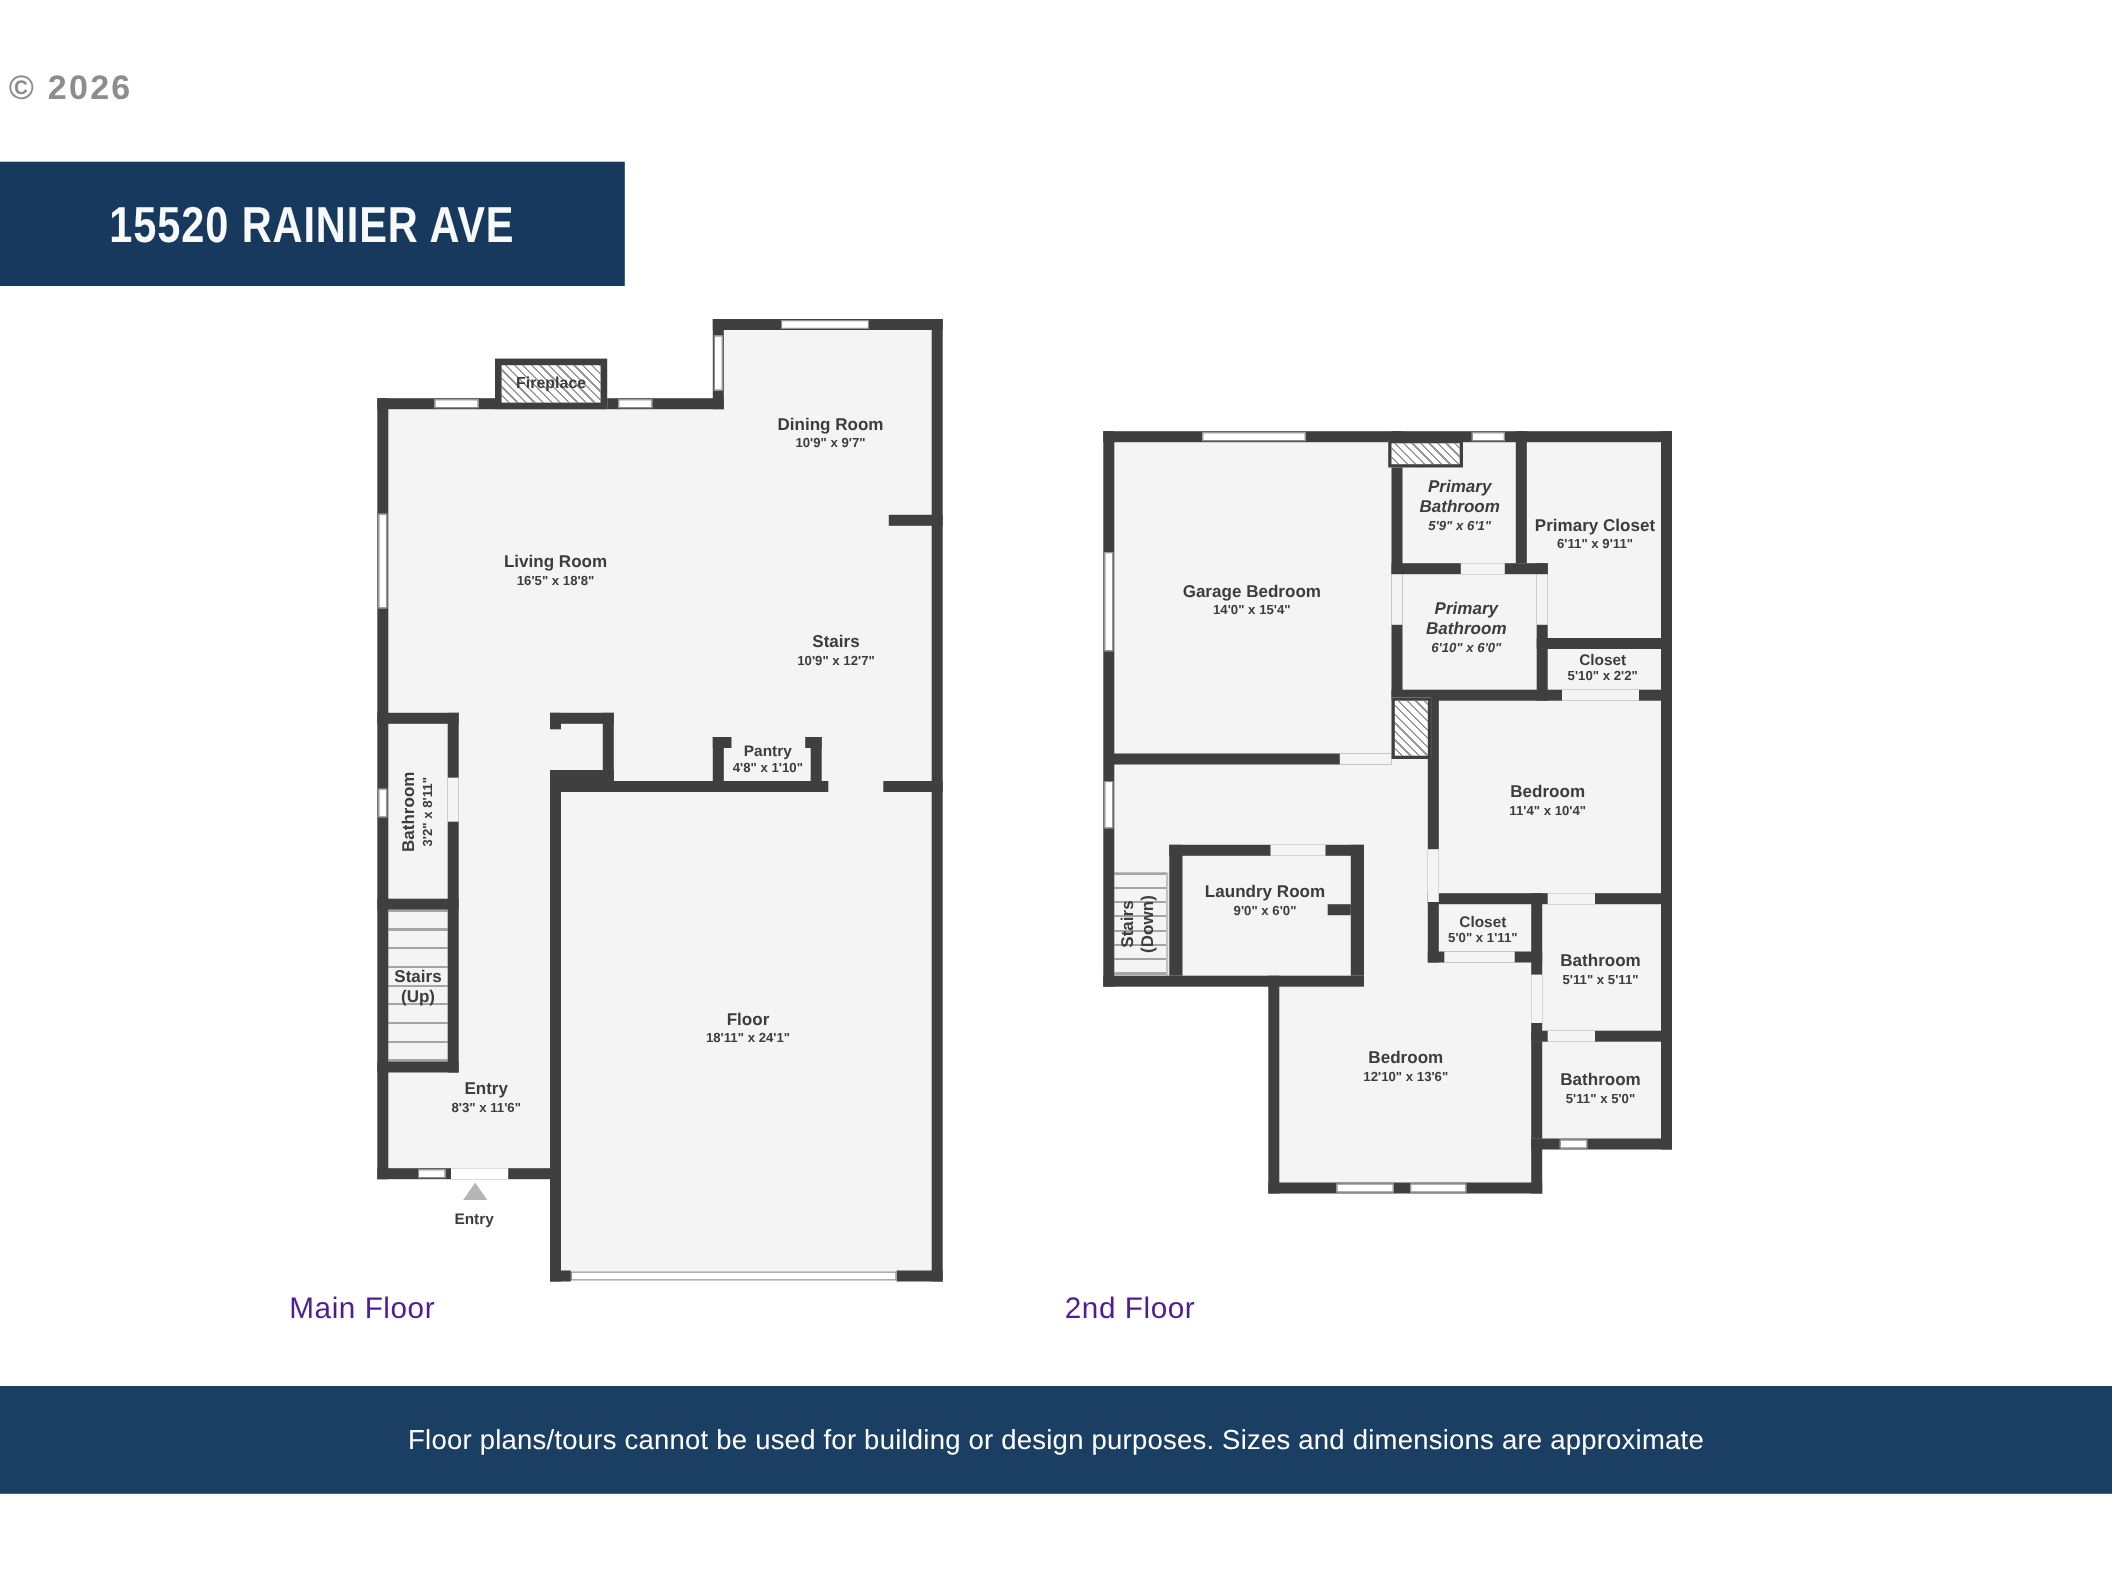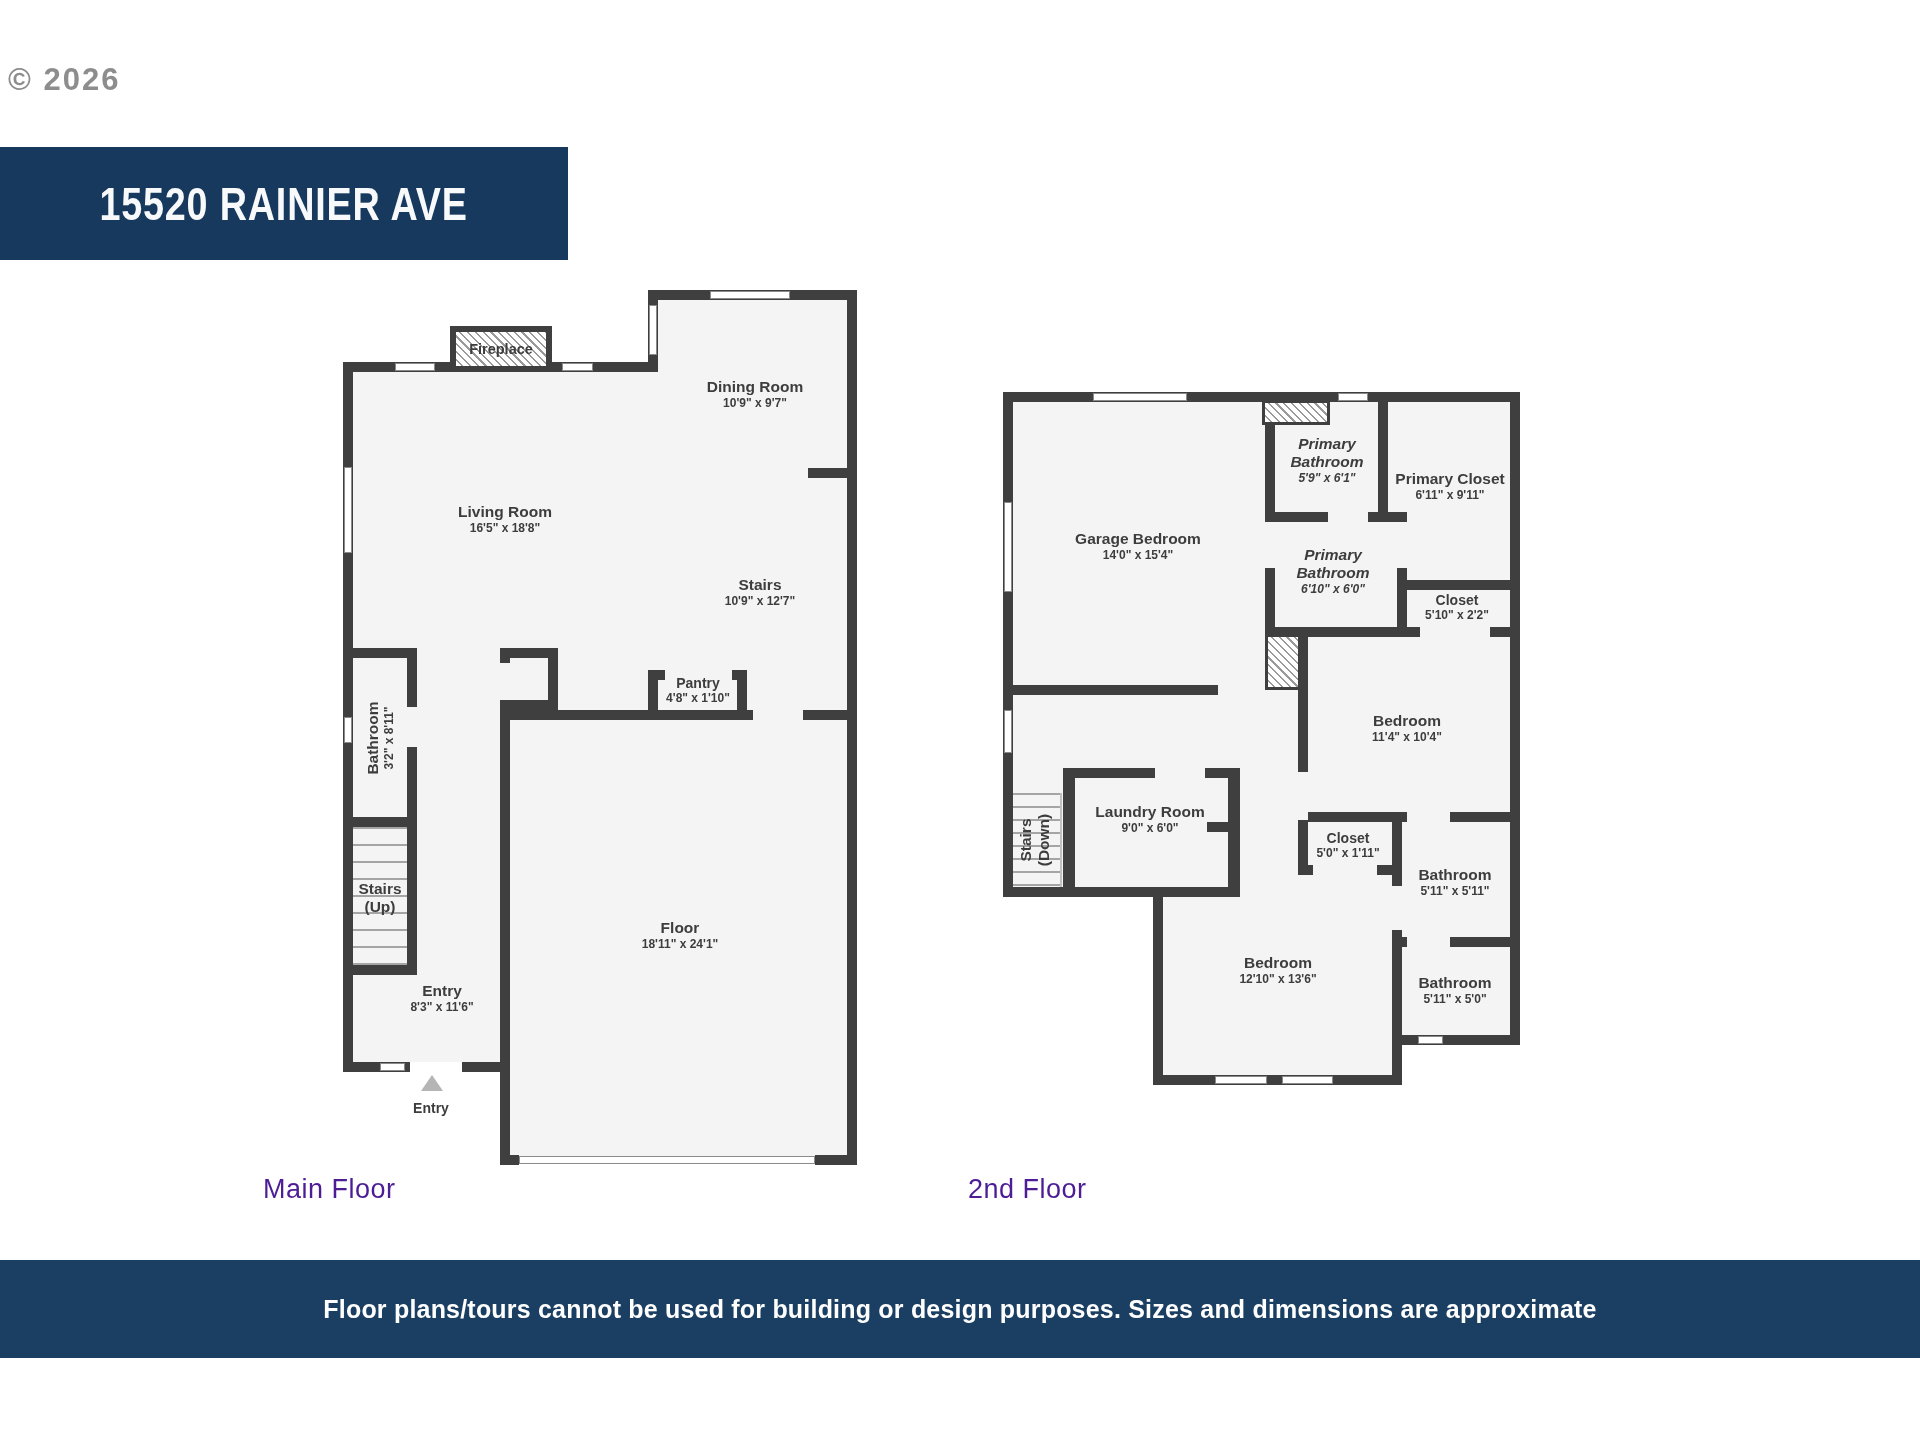--- a/index.html
+++ b/index.html
@@ -33,21 +33,21 @@
   .rl.rot{transform:translate(-50%,-50%) rotate(-90deg);}
   .rl.stairlbl .rd{font-size:15.5px;line-height:18px;}
   .fp-label{position:absolute;transform:translate(-50%,-50%);font-weight:bold;font-size:14.5px;
         color:#3d3d3d;z-index:6;white-space:nowrap;}
   .entry-tri{position:absolute;left:421px;top:1075px;width:0;height:0;
         border-left:11px solid transparent;border-right:11px solid transparent;
         border-bottom:16px solid #b5b5b5;}
   .floor-label{position:absolute;font-size:27px;color:#4c1d95;letter-spacing:0.5px;}
   .footer{position:absolute;left:0;top:1260px;width:1920px;height:98px;background:#1a3f62;
         display:flex;align-items:center;justify-content:center;}
-  .footer span{color:#fff;font-weight:bold;font-size:25px;letter-spacing:0.2px;}
+  .footer span{color:#fff;font-weight:normal;font-size:25px;letter-spacing:0.2px;}
 </style>
 </head>
 <body>
 
 <div class="page">
 
   <div class="copyright">© 2026</div>
   <div class="banner">
     <span>15520 RAINIER AVE</span>
   </div>

